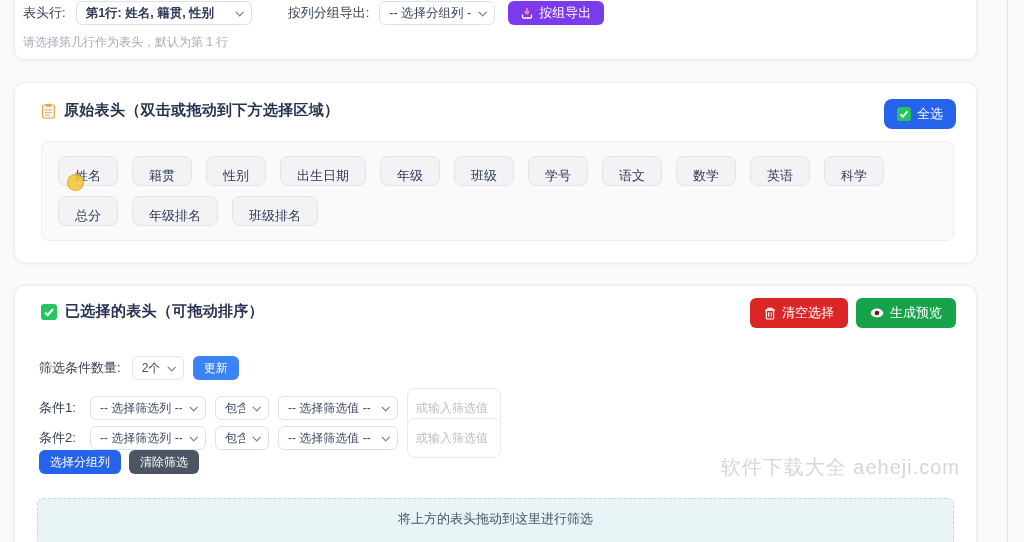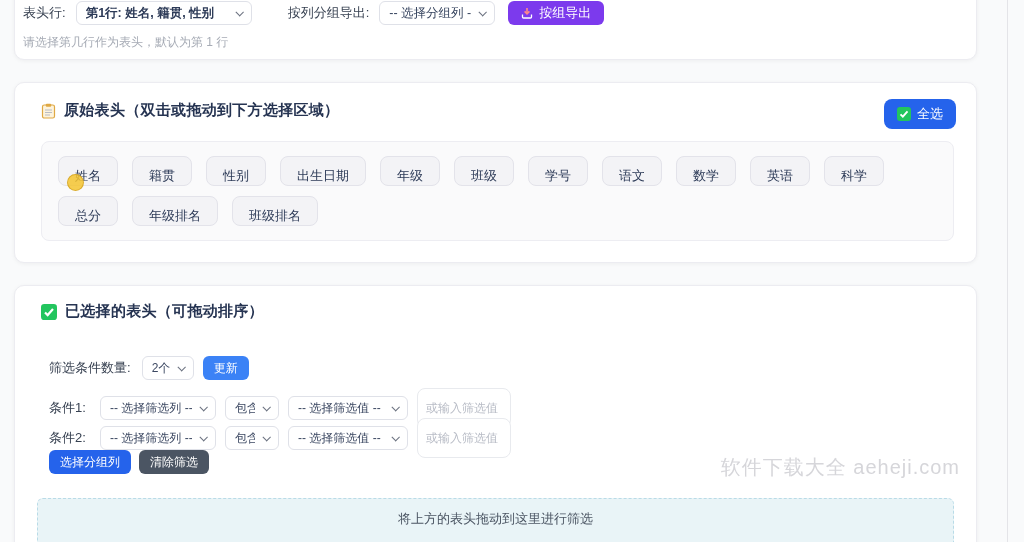--- a/index.html
+++ b/index.html
@@ -46,21 +46,21 @@
   .tag { position:relative; display:inline-flex; align-items:flex-end; justify-content:center;
          min-width:58px; height:30px; padding:0 16px; background:#f3f3f6;
          border:1px solid #e3e3ea; border-radius:8px; font-size:13px; color:#2c3a57; cursor:grab; }
   .cursor-dot { position:absolute; left:8px; bottom:-6px; width:17px; height:17px; border-radius:50%;
                 background:rgba(244,196,48,.85); border:1px solid rgba(200,150,20,.6); pointer-events:none; }
 
   
   .sel-card { top:285px; height:300px; }
   .sec-actions { position:absolute; right:20px; top:12px; display:flex; gap:8px; }
 
-  .filter-row { position:absolute; left:34px; display:flex; align-items:center; gap:9px; }
+  .filter-row { position:absolute; left:24px; display:flex; align-items:center; gap:9px; }
   .cond-label { font-size:13px; color:#374151; width:42px; flex:none; }
   .sel-sm { height:24px; font-size:12px; color:#3c4862; }
   .flt-input { height:40px; width:94px; border:1px solid #e8eaee; border-radius:8px;
                padding:0 8px; font-size:12px; color:#0c4a6e; font-family:inherit; outline:none; }
   .flt-input::placeholder { color:#b8bcc6; }
 
   .watermark { position:absolute; right:16px; top:168px; font-size:20px; color:#d6d6da; letter-spacing:1px; }
 
   .dropzone { position:absolute; left:22px; right:22px; top:212px; height:80px;
               background:#e9f4f7; border:1px dashed #b9dbe7; border-radius:6px;
@@ -173,20 +173,42 @@
   <div class="card sel-card">
     <div class="sec-header" style="top:16px;">
       <span class="icon">
         <svg width="16" height="16" viewBox="0 0 12 12">
             <rect width="12" height="12" rx="2.5" fill="#22c55e"></rect>
             <path d="M3 6.3l2 2 4-4.6" stroke="#fff" stroke-width="1.6" fill="none"></path>
           </svg>
       </span>
       <span class="sec-title">已选择的表头（可拖动排序）</span>
     </div>
+    <div class="sec-actions">
+      <button class="btn btn-clear">
+        <span class="icon">
+          <svg width="12" height="13" viewBox="0 0 12 13">
+              <path d="M1 3h10" stroke="#fff" stroke-width="1.2"></path>
+              <path d="M4 3V1.4h4V3" stroke="#fff" stroke-width="1.2" fill="none"></path>
+              <rect x="2.4" y="3" width="7.2" height="9" rx="1" stroke="#fff" stroke-width="1.2" fill="none"></rect>
+              <path d="M4.7 5.2v4.6M7.3 5.2v4.6" stroke="#fff" stroke-width="1.1"></path>
+            </svg>
+        </span>
+        <span>清空选择</span>
+      </button>
+      <button class="btn btn-preview">
+        <span class="icon">
+          <svg width="14" height="10" viewBox="0 0 14 10">
+              <ellipse cx="7" cy="5" rx="6.3" ry="4.4" fill="#fff"></ellipse>
+              <circle cx="7" cy="5" r="2.3" fill="#5b1e12"></circle>
+            </svg>
+        </span>
+        <span>生成预览</span>
+      </button>
+    </div>
 
     <div class="filter-row" style="top:70px;">
       <span class="tb-label" style="margin-right:2px;">筛选条件数量:</span>
       <div class="sel sel-sm" style="width:52px;">
         <span class="val">2个</span>
         <span class="caret"></span>
       </div>
       <button class="btn btn-update">
           <span>更新</span>
         </button>

